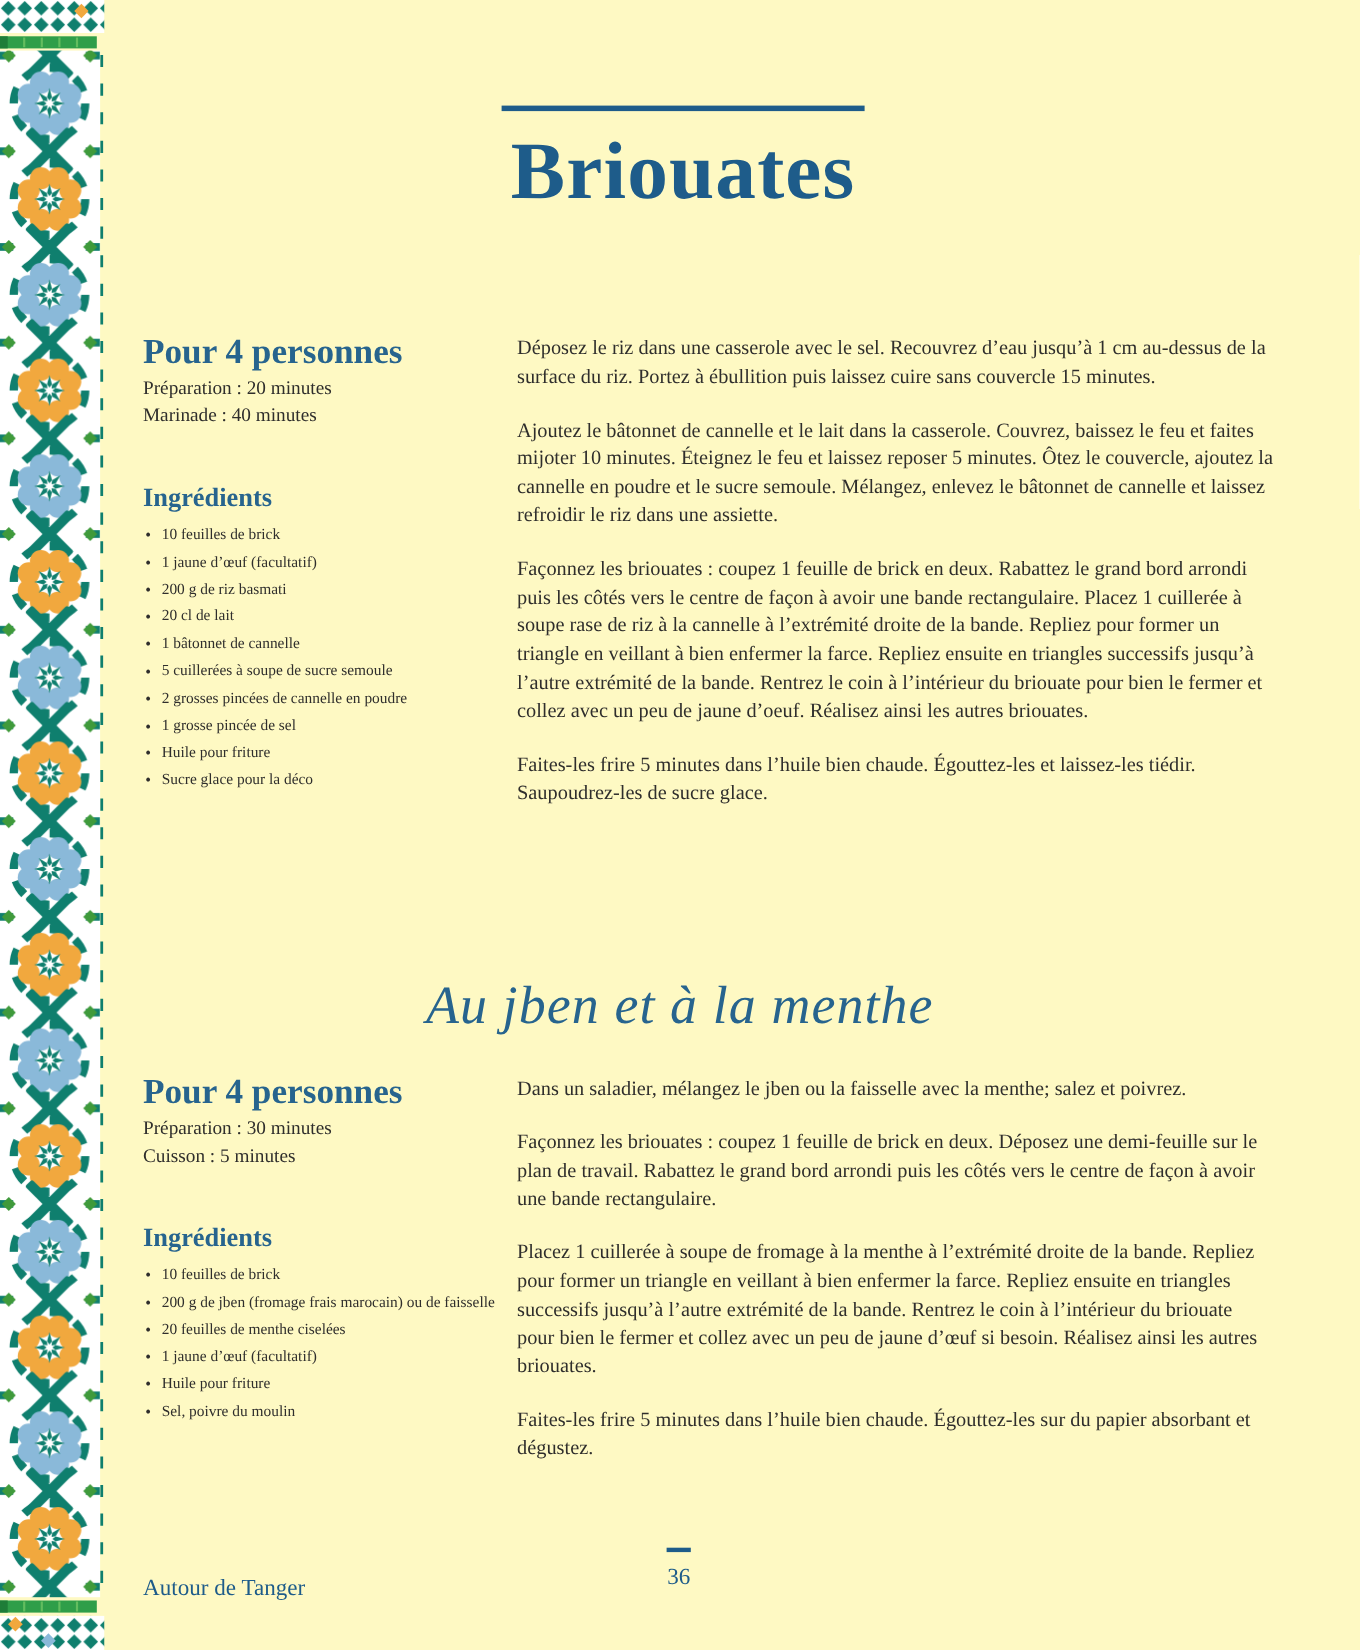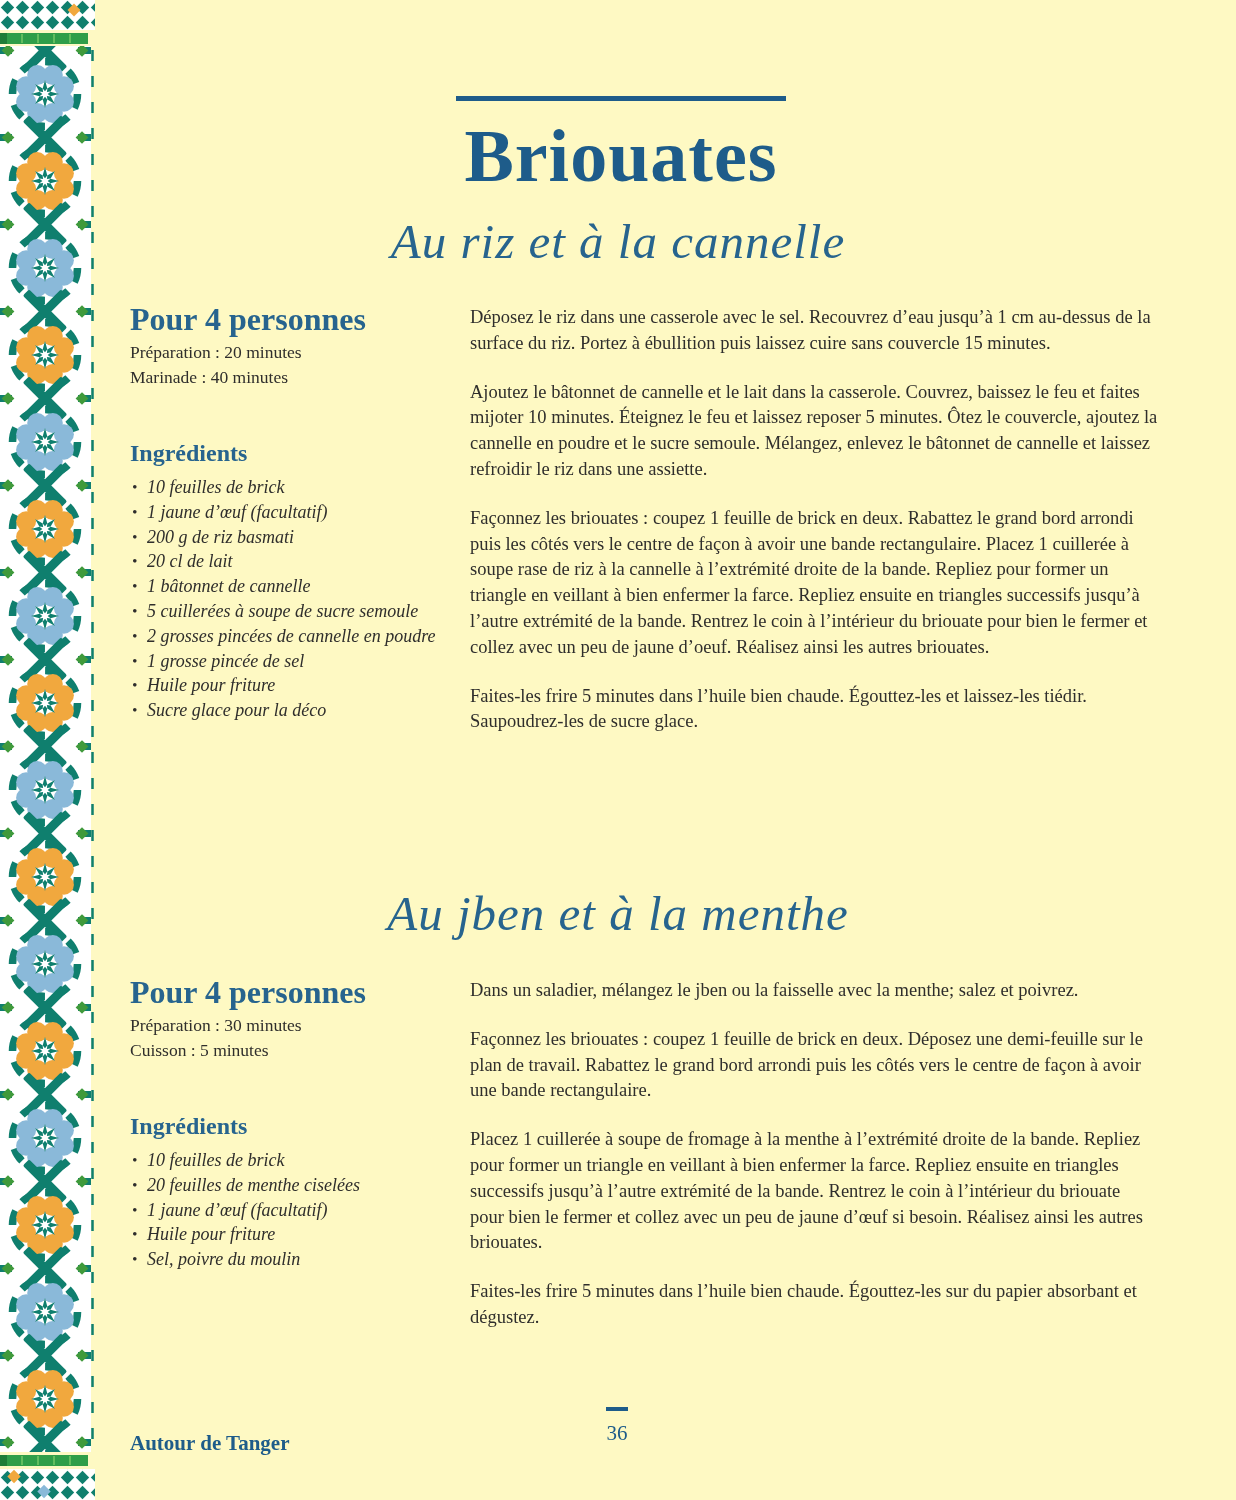--- a/index.html
+++ b/index.html
@@ -21,27 +21,27 @@
   
   .recipe{position:absolute;left:0;width:1236px;}
   .recipe-1{top:305px;}
   .recipe-2{top:978px;}
   .sidebar{position:absolute;left:130px;width:332px;}
   .maincol{position:absolute;left:470px;width:688px;font-family:Liberation Serif, serif;}
   .serves{margin:0 0 7px 0;font-size:32px;line-height:28px;font-weight:bold;color:#27648e;}
   .meta{margin:0;font-size:17.5px;line-height:25px;color:#2f2e2c;}
   .ing-title{margin:49px 0 8px 0;font-size:24px;line-height:28px;font-weight:bold;color:#27648e;}
   .ing-list{margin:0;padding:0;list-style:none;}
-  .ing-list li{position:relative;padding-left:17px;font-size:18px;line-height:24.8px;font-style:italic;}
+  .ing-list li{position:relative;padding-left:17px;font-size:14px;line-height:24.8px;}
   .ing-list li::before{content:"•";position:absolute;left:2px;top:0;font-size:15px;color:#2f2e2c;}
   .maincol p{margin:0 0 23px 0;font-size:18.5px;line-height:25.8px;}
 
   
   .footer-left{position:absolute;left:130px;top:1431px;margin:0;
-    font-size:21px;font-weight:bold;color:#1e5c8a;}
+    font-size:21px;font-weight:normal;color:#1e5c8a;}
   .pageno-block{position:absolute;left:567px;top:1407px;width:100px;text-align:center;}
   .pageno-rule{width:22px;height:4px;background:#1e5c8a;margin:0 auto 10px auto;}
   .pageno{font-size:21px;color:#1e5c8a;}
 </style>
 </head>
 <body>
 
 <div class="page">
 
   <svg class="border-svg" width="95" height="1500" viewBox="0 0 95 1500" aria-hidden="true">
@@ -113,21 +113,20 @@
 
     <rect x="0" y="1469" width="95" height="31" fill="url(#pd)"></rect>
     <path d="M14 1469.8 L20.7 1476.5 L14 1483.2 L7.3 1476.5 Z" fill="#f1a83e"></path>
     <path d="M44 1484.8 L50.7 1491.5 L44 1498.2 L37.3 1491.5 Z" fill="#8ab9d9"></path>
   </svg>
 
   <div class="title-block">
     <div class="title-rule"></div>
     <h1 class="page-title">Briouates</h1>
   </div>
-  <h2 class="subtitle subtitle-1">Au riz et à la cannelle</h2>
 
   <section class="recipe recipe-1">
     <aside class="sidebar">
       <h3 class="serves">Pour 4 personnes</h3>
       <p class="meta">Préparation : 20 minutes</p>
       <p class="meta">Marinade : 40 minutes</p>
       <h3 class="ing-title">Ingrédients</h3>
       <ul class="ing-list">
         <li>10 feuilles de brick</li>
         <li>1 jaune d’œuf (facultatif)</li>
@@ -151,20 +150,21 @@
 
   <h2 class="subtitle subtitle-2">Au jben et à la menthe</h2>
   <section class="recipe recipe-2">
     <aside class="sidebar">
       <h3 class="serves">Pour 4 personnes</h3>
       <p class="meta">Préparation : 30 minutes</p>
       <p class="meta">Cuisson : 5 minutes</p>
       <h3 class="ing-title">Ingrédients</h3>
       <ul class="ing-list">
         <li>10 feuilles de brick</li>
+        <li>200 g de jben (fromage frais marocain) ou de faisselle</li>
         <li>20 feuilles de menthe ciselées</li>
         <li>1 jaune d’œuf (facultatif)</li>
         <li>Huile pour friture</li>
         <li>Sel, poivre du moulin</li>
       </ul>
     </aside>
     <div class="maincol">
       <p>Dans un saladier, mélangez le jben ou la faisselle avec la menthe; salez et poivrez.</p>
       <p>Façonnez les briouates : coupez 1 feuille de brick en deux. Déposez une demi-feuille sur le plan de travail. Rabattez le grand bord arrondi puis les côtés vers le centre de façon à avoir une bande rectangulaire.</p>
       <p>Placez 1 cuillerée à soupe de fromage à la menthe à l’extrémité droite de la bande. Repliez pour former un triangle en veillant à bien enfermer la farce. Repliez ensuite en triangles successifs jusqu’à l’autre extrémité de la bande. Rentrez le coin à l’intérieur du briouate pour bien le fermer et collez avec un peu de jaune d’œuf si besoin. Réalisez ainsi les autres briouates.</p>

